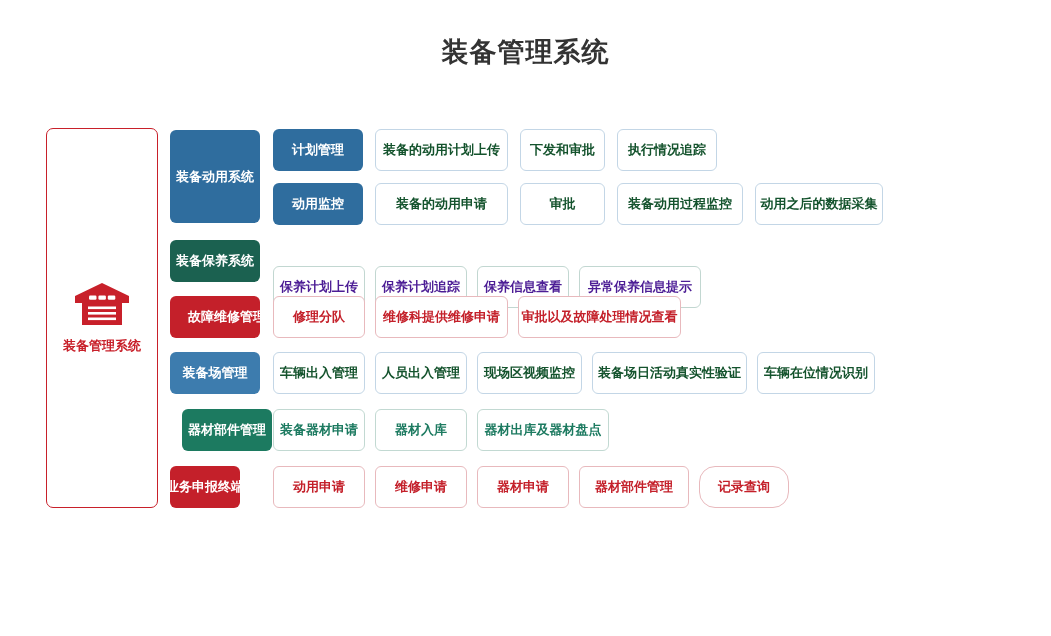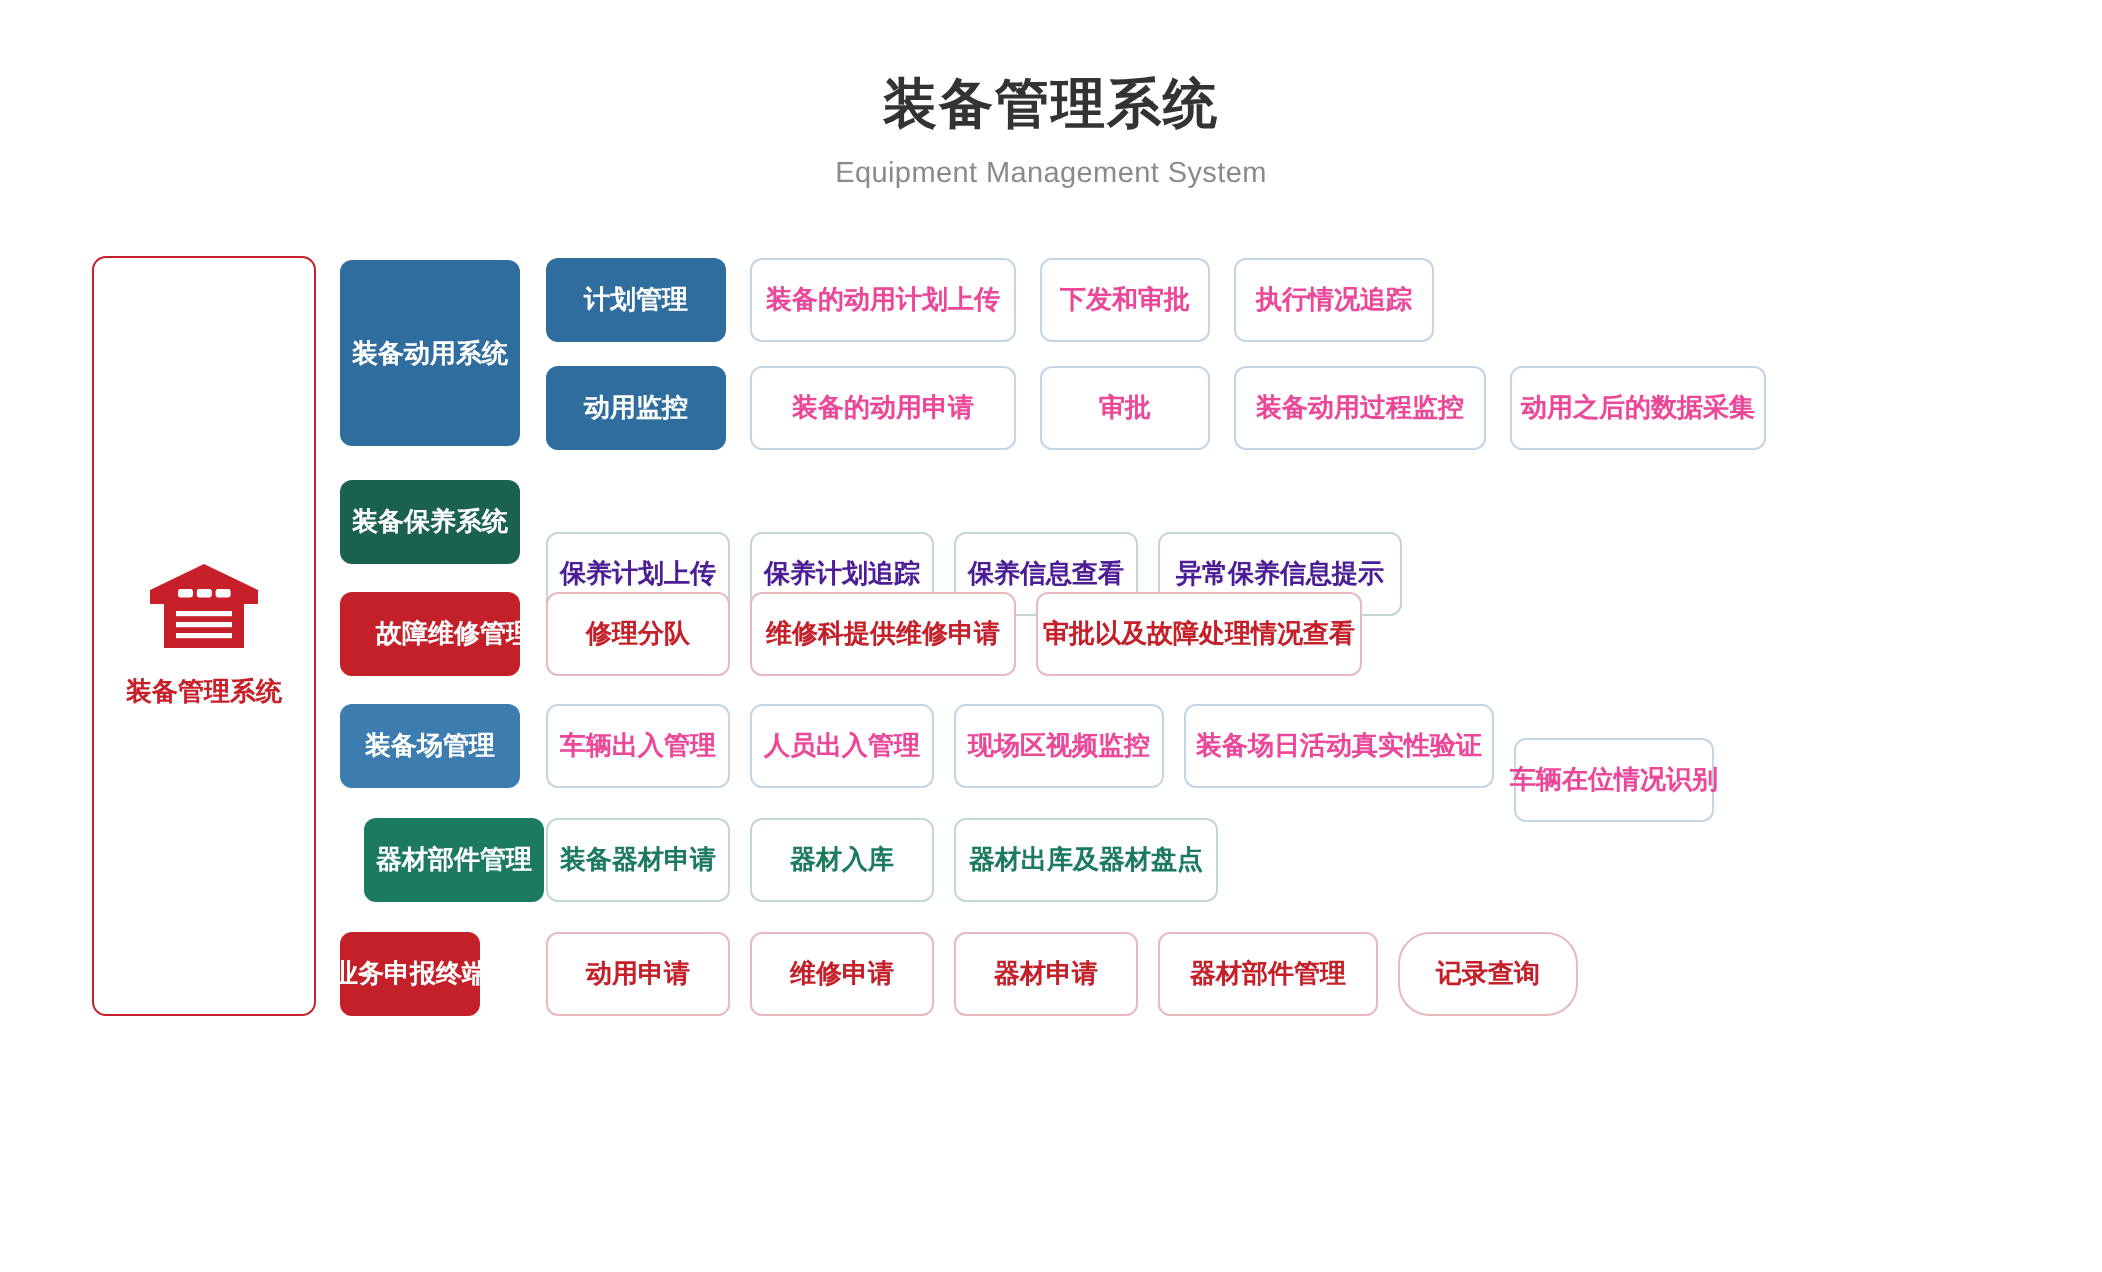--- a/index.html
+++ b/index.html
@@ -85,37 +85,36 @@
     line-height: 1.2;
     text-align: center;
   }
   .node.cat   { color: #ffffff; border: none; }
   .node.sub   { color: #ffffff; border: none; }
   .node.leaf  { background: #ffffff; border-width: 1.3px; border-style: solid; font-weight: bold; }
 
   
   .blue-dark   { background: #2f6d9e; }
   .blue-mid    { background: #3d7cae; }
-  .leaf-blue   { border-color: #c3d6e6; color: #ec4899; }
+  .leaf-blue   { border-color: #c3d6e6; color: #14532d; }
   
   .green-dark  { background: #1b6150; }
   .green-mid   { background: #1c7a60; margin-left: 12px; }
   .leaf-green  { border-color: #c2d7d1; color: #4c1d95; margin-top: 26px; }
   .leaf-green2 { border-color: #c2d9d2; color: #1c7a60; }
   
   .red-dark    { background: #c4202a; }
   .red-mid     { background: #c4202a; }
   .leaf-red    { border-color: #e8b9bd; color: #c4202a; }
 </style>
 </head>
 <body>
 
 <div id="header">
   <div id="main-title">装备管理系统</div>
-  <div id="sub-title">Equipment Management System</div>
 </div>
 
 <div id="diagram">
 
   <div id="root-panel">
     <span id="root-icon">
       <svg width="56" height="44" viewBox="0 0 56 44" xmlns="http://www.w3.org/2000/svg">
         <path d="M28 1 L55 14 L55 21 L48 21 L48 43 L8 43 L8 21 L1 21 L1 14 Z" fill="#c8202a"></path>
         <rect x="15" y="13.5" width="7.5" height="4.2" rx="1.2" fill="#ffffff"></rect>
         <rect x="24.4" y="13.5" width="7.5" height="4.2" rx="1.2" fill="#ffffff"></rect>
@@ -198,21 +197,21 @@
   </div>
   <div class="node leaf leaf-blue" style="left:375px; top:352px; width:92px; height:42px;">
     <span>人员出入管理</span>
   </div>
   <div class="node leaf leaf-blue" style="left:477px; top:352px; width:105px; height:42px;">
     <span>现场区视频监控</span>
   </div>
   <div class="node leaf leaf-blue" style="left:592px; top:352px; width:155px; height:42px;">
     <span>装备场日活动真实性验证</span>
   </div>
-  <div class="node leaf leaf-blue" style="left:757px; top:369px; width:100px; height:42px;align-items:center;">
+  <div class="node leaf leaf-blue" style="left:757px; top:352px; width:118px; height:42px;align-items:center;">
     <span>车辆在位情况识别</span>
   </div>
 
   <div class="node cat green-mid" style="left:170px; top:409px; width:90px; height:42px;">
     <span>器材部件管理</span>
   </div>
   <div class="node leaf leaf-green2" style="left:273px; top:409px; width:92px; height:42px;">
     <span>装备器材申请</span>
   </div>
   <div class="node leaf leaf-green2" style="left:375px; top:409px; width:92px; height:42px;">

